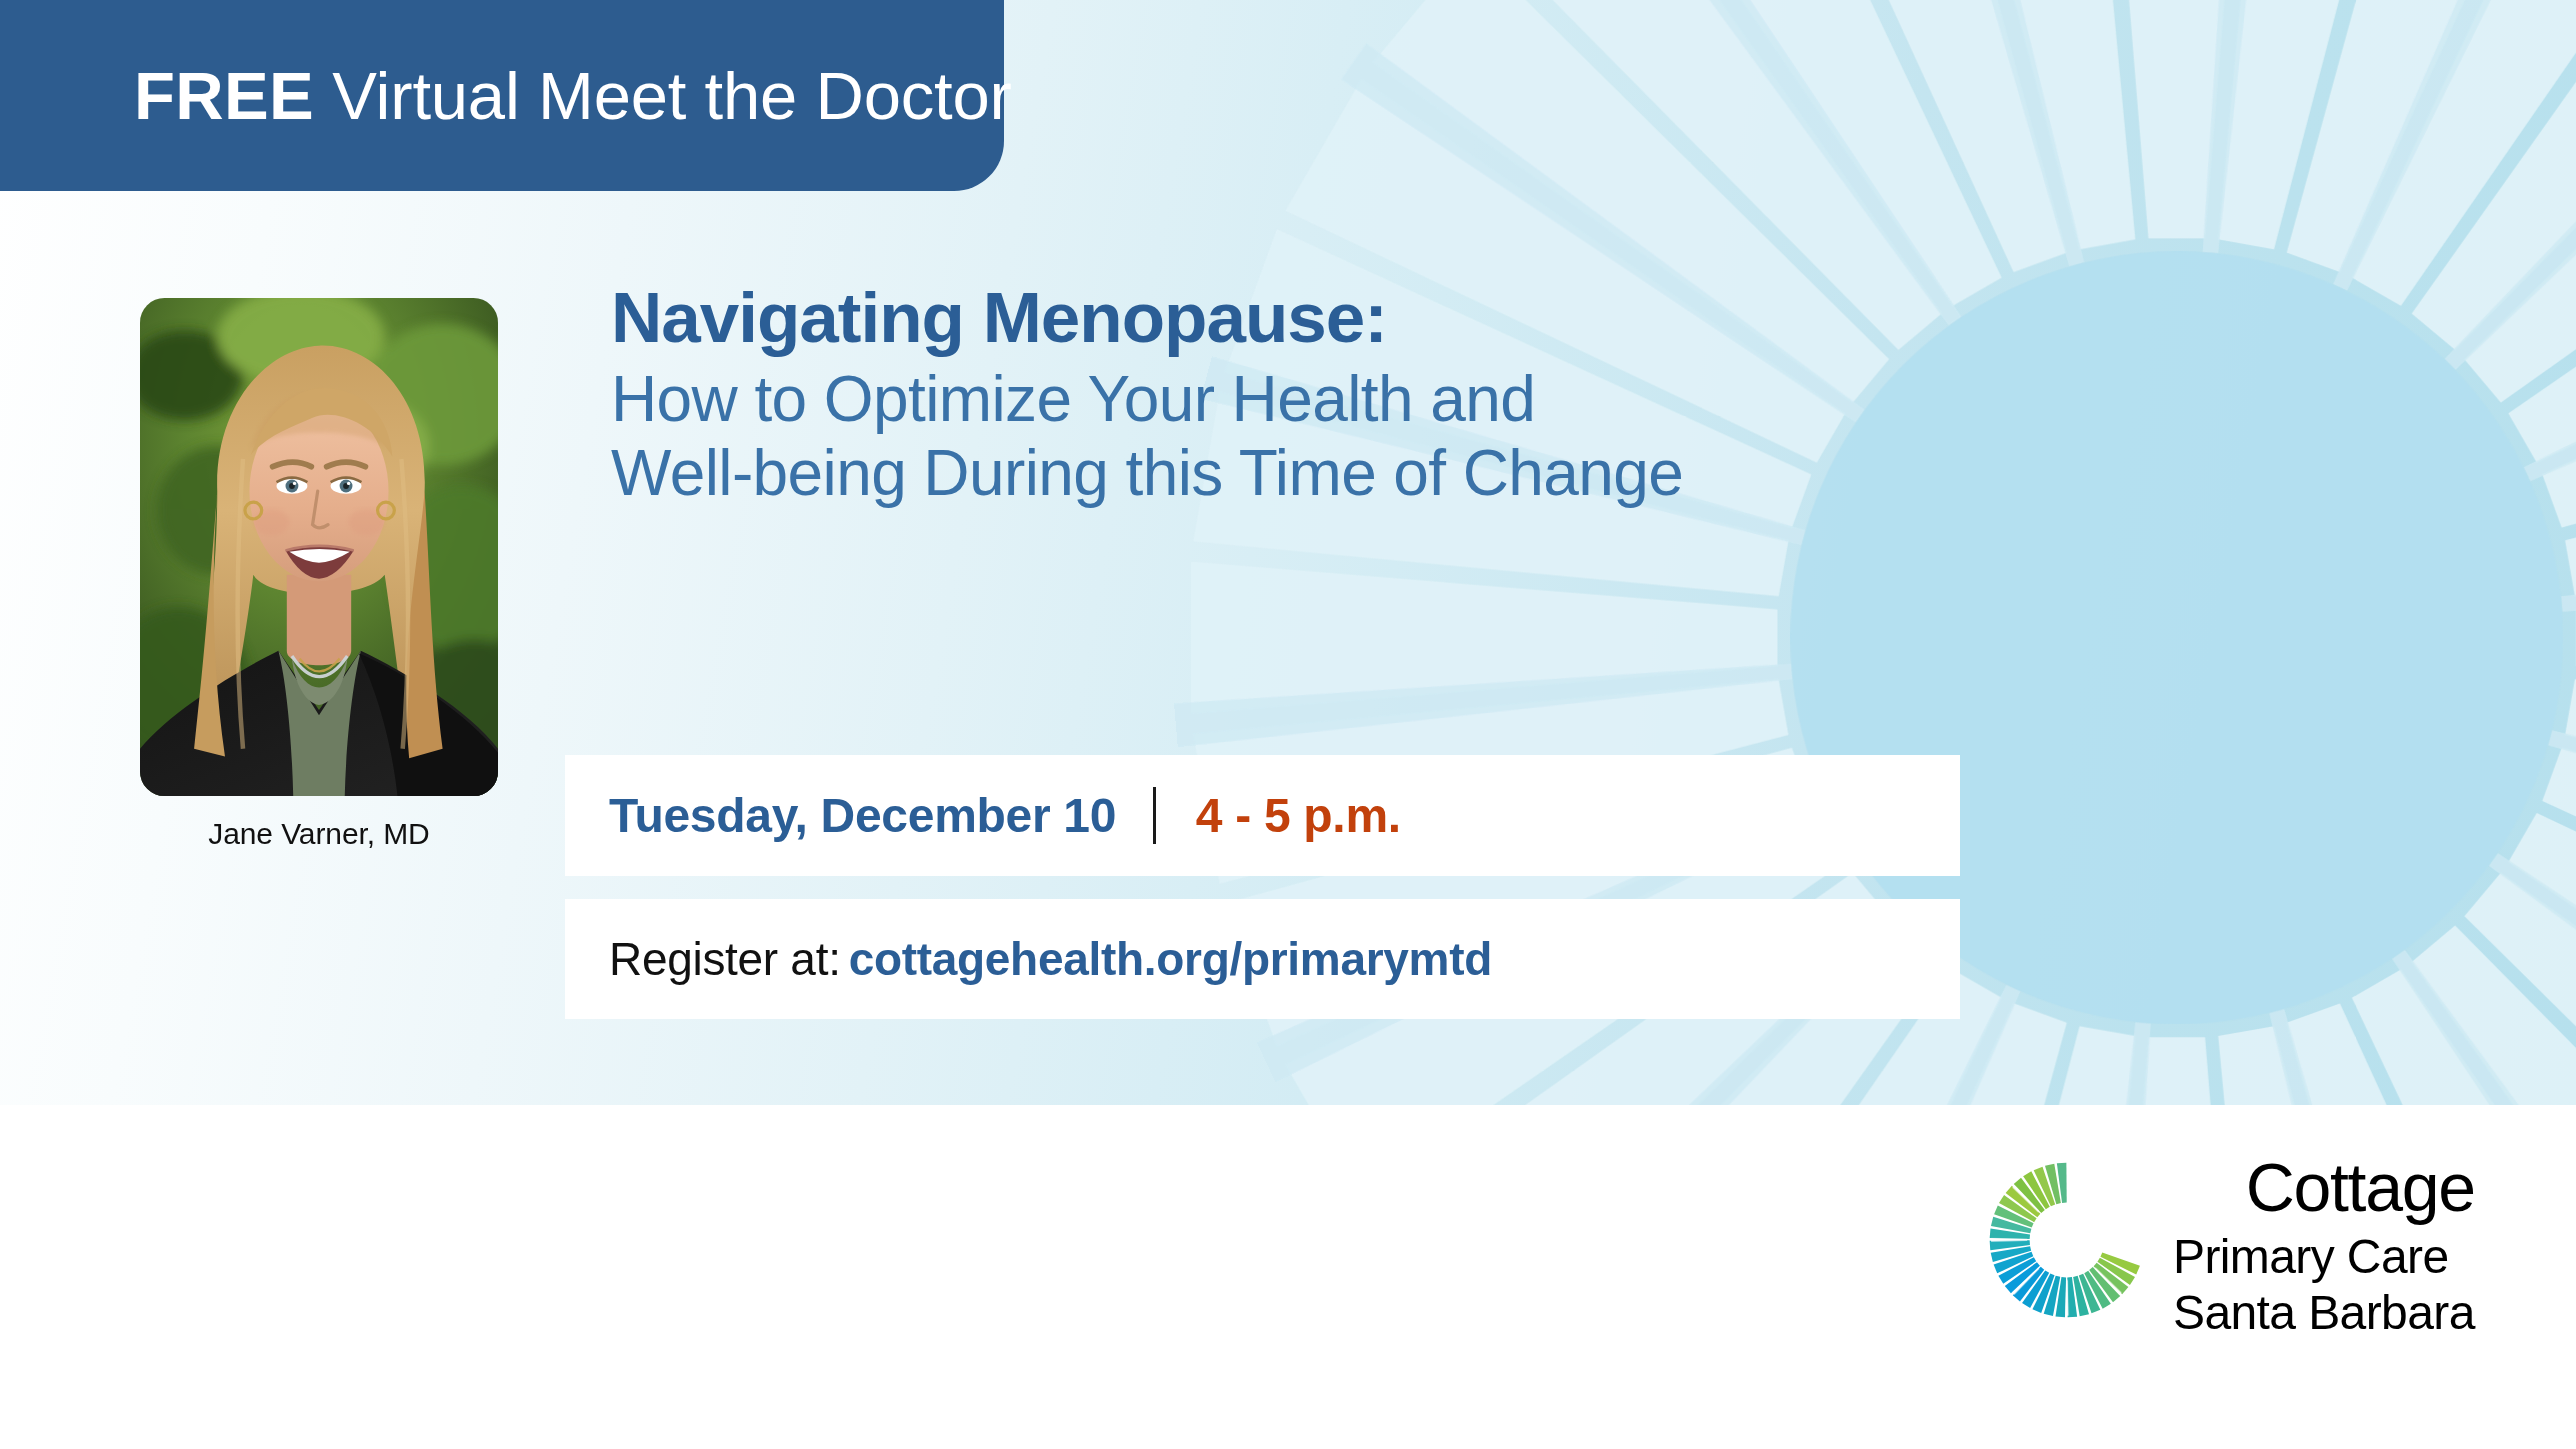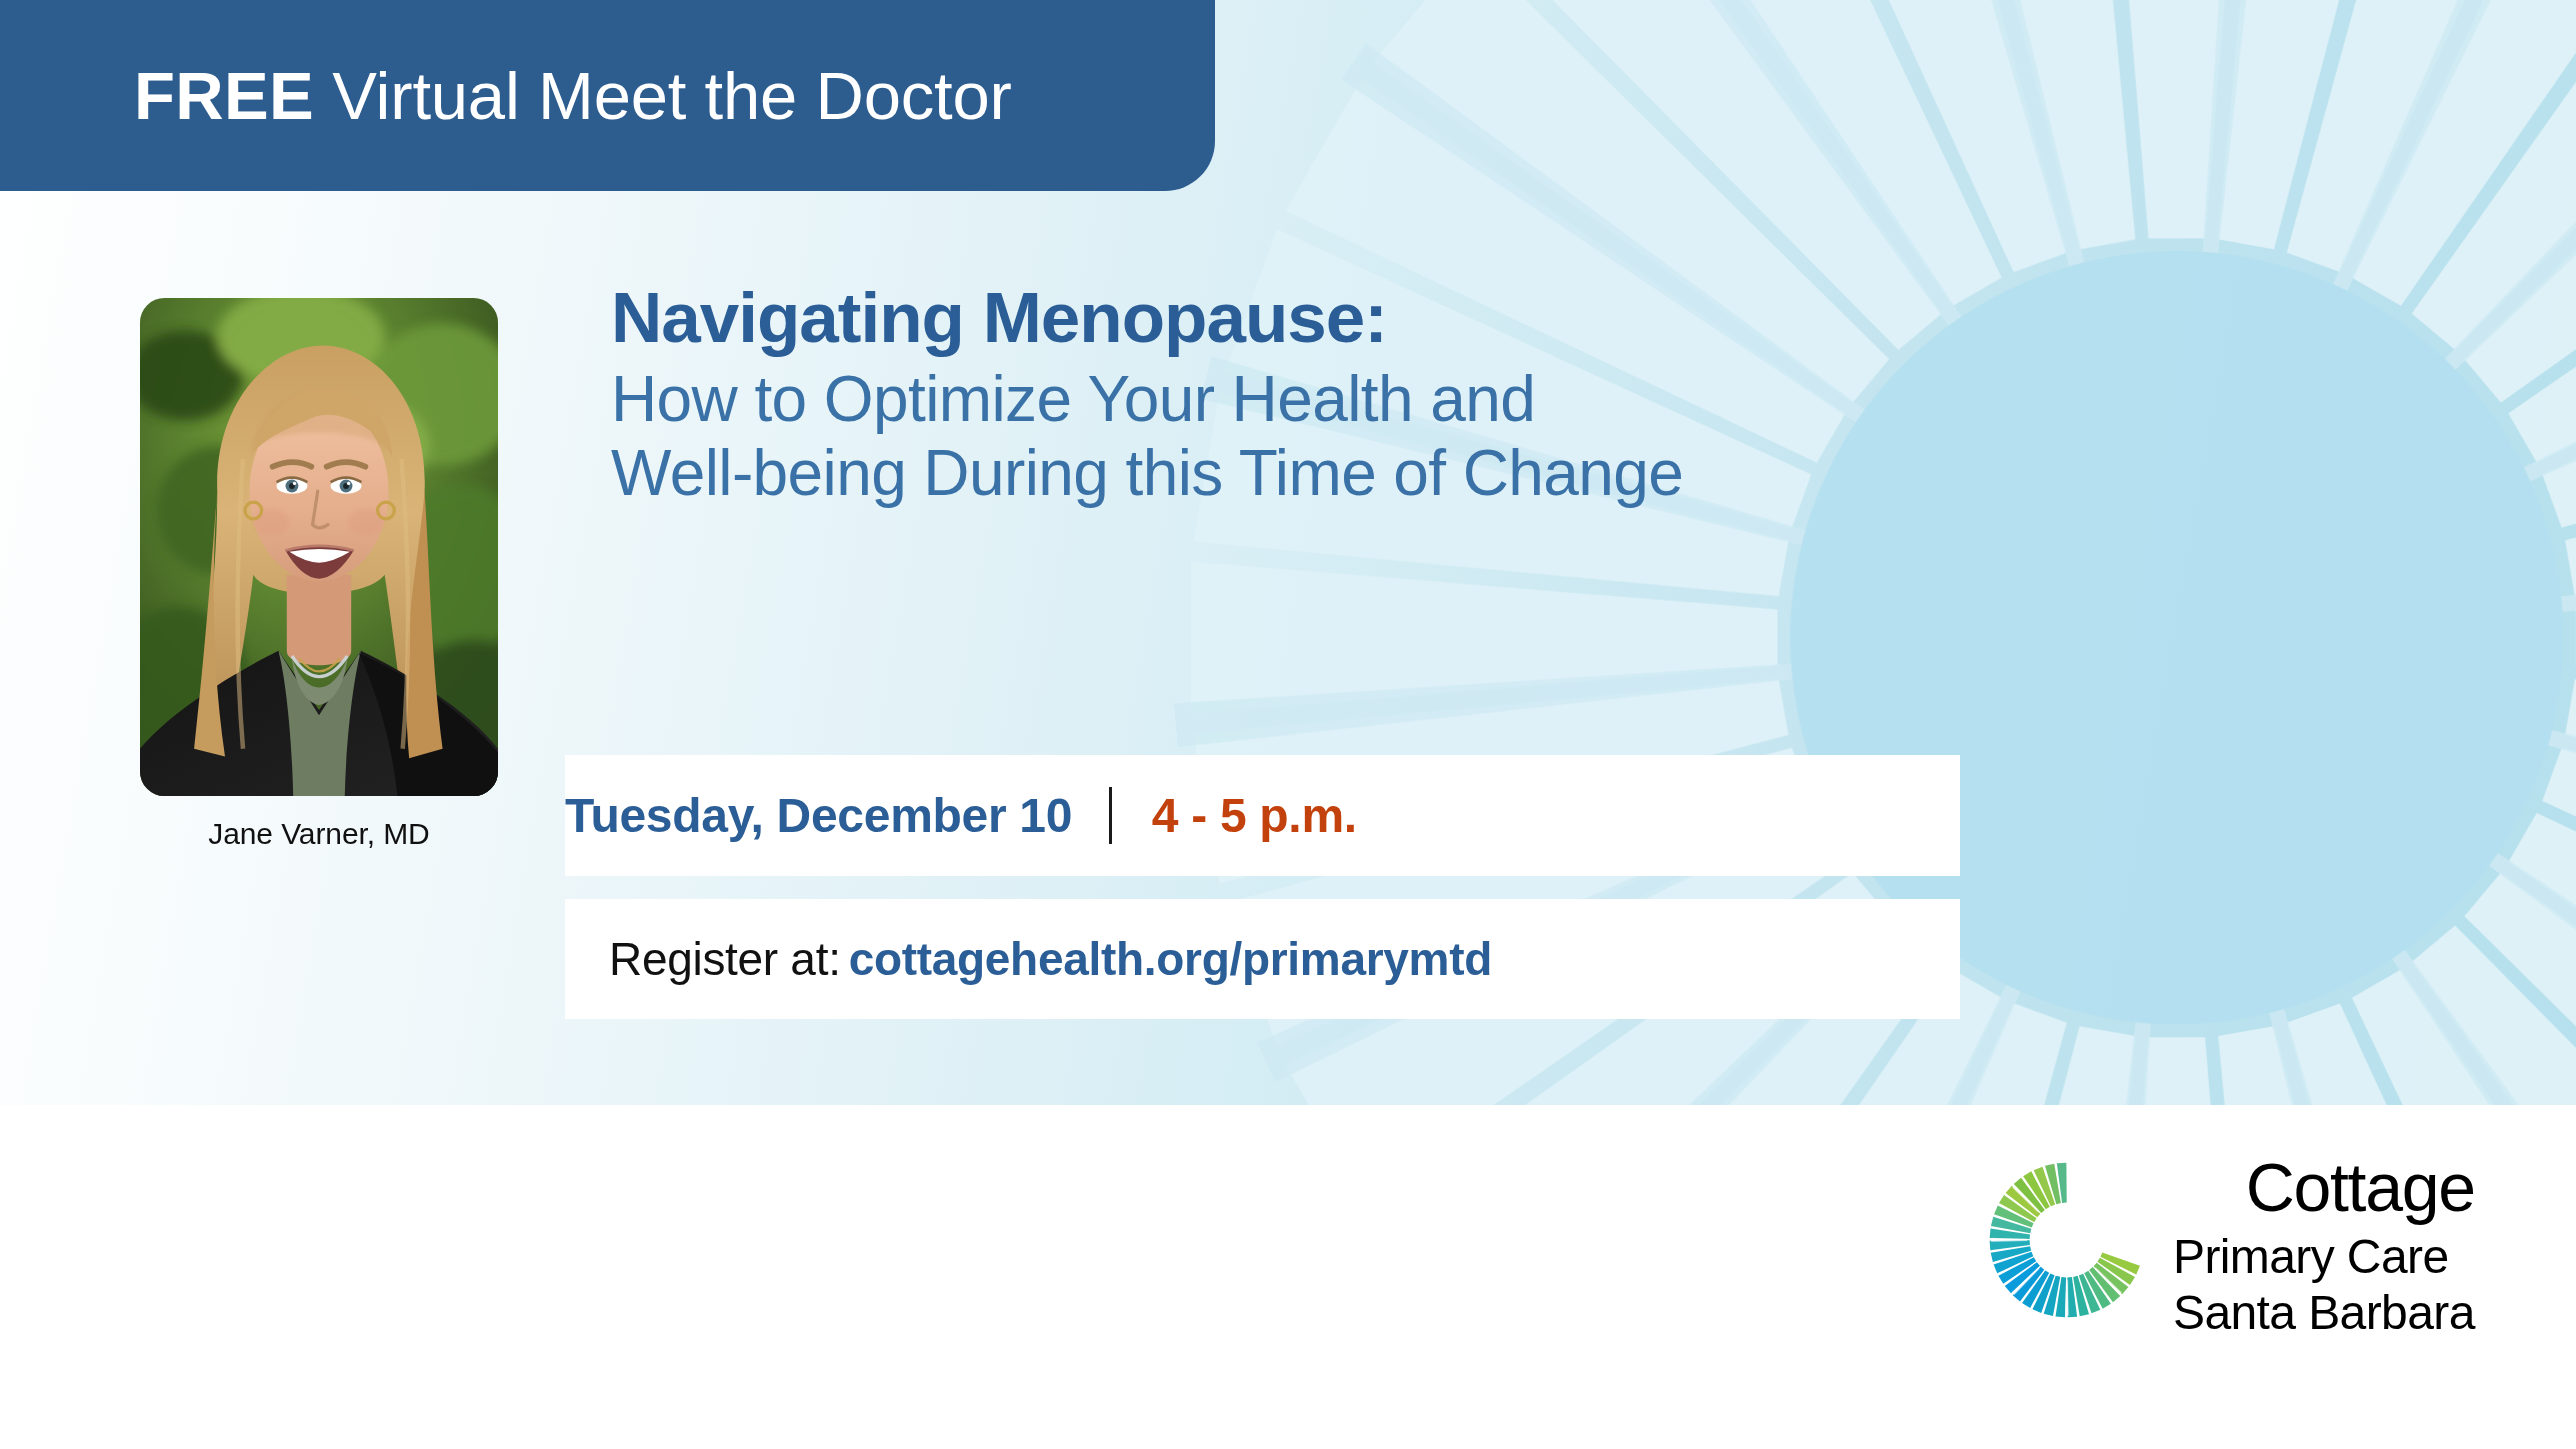--- a/index.html
+++ b/index.html
@@ -25,21 +25,21 @@
     background:linear-gradient(100deg,#ffffff 0%,#f8fcfd 11%,#eef7fa 24%,#e2f2f7 38%,#d3ecf4 54%,#c4e5f0 70%,#bbe2ee 84%,#b6e0ed 100%);
     overflow:hidden;
   }
 
   
   #sunburst{position:absolute;left:0;top:-335px;width:2576px;height:1546px;pointer-events:none;}
 
   
   #banner{
     position:absolute;left:0;top:0;
-    width:1215px;height:191px;
+    width:1004px;height:191px;
     background:#2d5c8f;
     border-bottom-right-radius:50px;
     display:flex;align-items:center;
   }
   #banner-text{
     margin-left:134px;
     color:#ffffff;
     font-size:67px;
     line-height:1;
     letter-spacing:-0.2px;
@@ -81,20 +81,21 @@
   
   .infobar{
     position:absolute;left:565px;width:1395px;
     background:#ffffff;
     display:flex;align-items:center;
   }
   #bar-date{top:755px;height:121px;}
   #bar-reg {top:899px;height:120px;}
 
   #date-text{
+    margin-left:44px;
     font-size:48px;font-weight:700;color:#2b5e96;
     letter-spacing:-0.3px;white-space:nowrap;
   }
   #time-divider{
     width:2.6px;height:57px;background:#1a1a1a;
     margin:0 40px 0 37px;flex:none;
   }
   #time-text{
     font-size:48px;font-weight:700;color:#c2410c;
     letter-spacing:-0.3px;white-space:nowrap;

